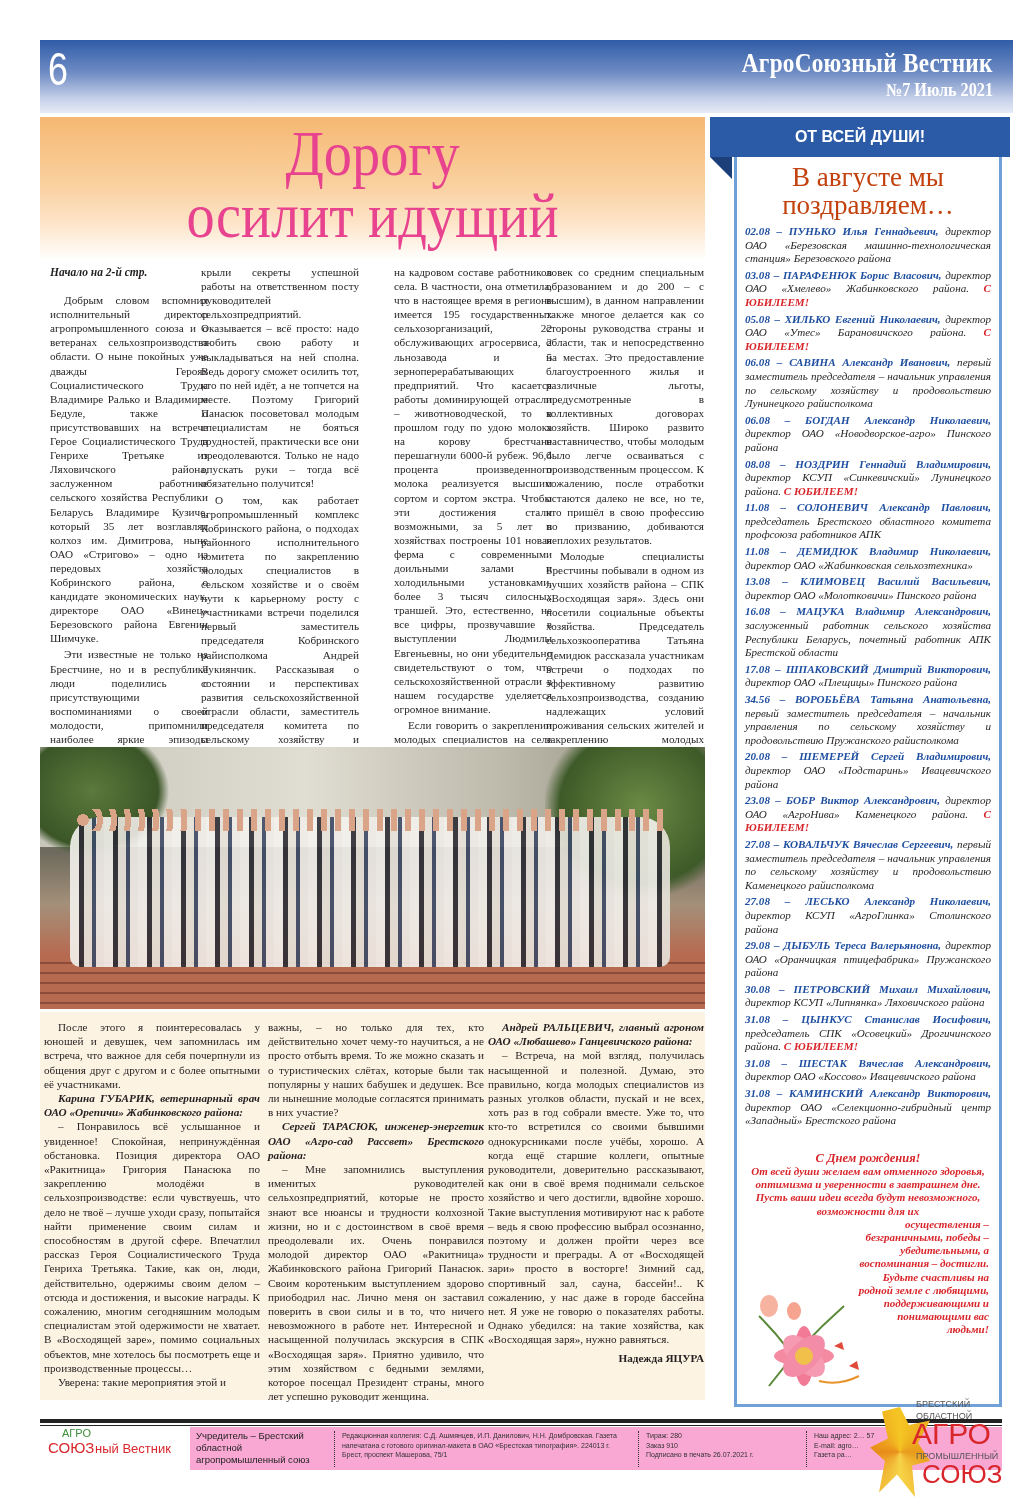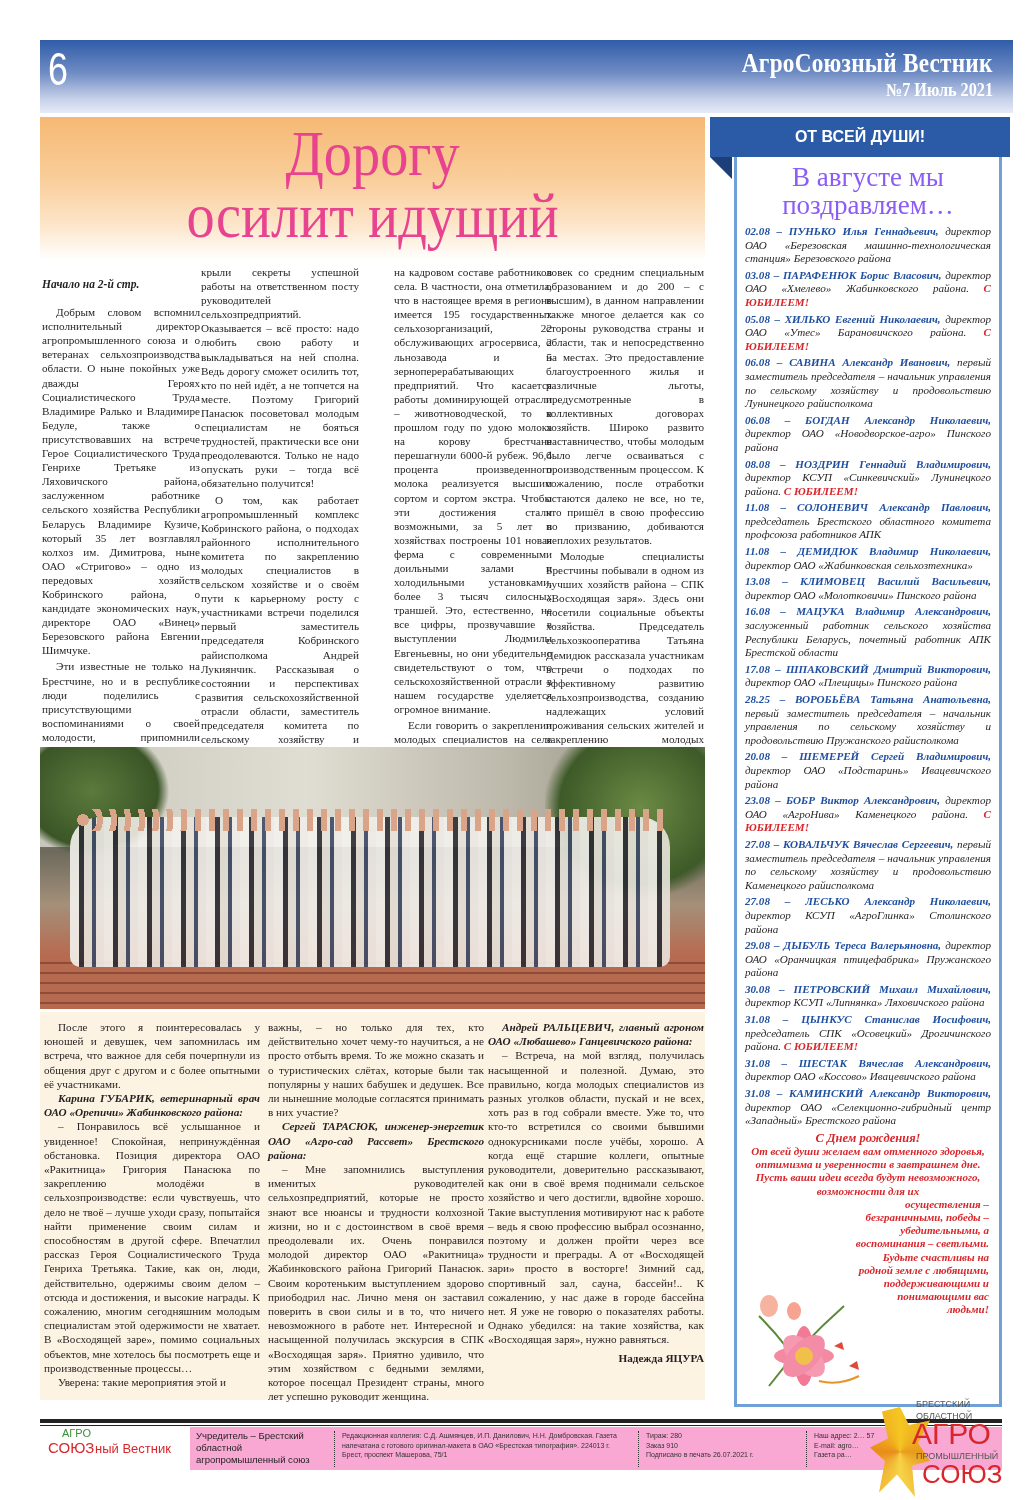--- a/index.html
+++ b/index.html
@@ -16,21 +16,21 @@
   
   .headline-banner { position: absolute; left: 40px; top: 117px; width: 665px; height: 143px;
     background: linear-gradient(180deg, #f6b873 0%, #f9cf9c 45%, #fde5c9 75%, #fff 100%); text-align: center; }
   .headline { font-size: 64px; line-height: 62px; color: #e8438f; font-weight: 500; padding-top: 6px; transform: scaleX(0.88); font-family: "Liberation Serif", serif; }
 
   
   .article-top { position: absolute; left: 42px; top: 265px; width: 662px; height: 475px; }
   .col { position: absolute; top: 0; width: 158px; font-size: 11.2px; line-height: 14.1px; text-align: justify; hyphens: auto; }
   .col p { text-indent: 14px; }
   .col p + p { margin-top: 2px; }
-  .col1 { left: 0; margin-top: 12px; } .col2 { left: 159px; } .col3 { left: 352px; } .col4 { left: 504px; }
+  .col1 { left: 8px; } .col2 { left: 159px; } .col3 { left: 352px; } .col4 { left: 504px; }
   .cont { font-weight: bold; font-style: italic; font-size: 11.5px; margin-bottom: 14px; text-indent: 0 !important; }
 
   
   .photo { position: absolute; left: 40px; top: 747px; width: 665px; height: 262px; overflow: hidden;
     background: linear-gradient(180deg, #b9b7a8 0%, #8e8a78 25%, #6d6a5d 40%, #a4907a 60%, #b8694f 80%, #a85a43 100%); }
   .photo .building { position: absolute; left: 0; top: 0; width: 100%; height: 100px; background: linear-gradient(90deg,#c8c6bb,#e0ddd2 40%,#bdb9ab 70%,#8a8675); }
   .photo .trees { position: absolute; left: 0; top: 0; width: 130px; height: 110px; background: radial-gradient(ellipse at 40% 40%, #5b7a3c, #3b5527 60%, transparent 70%); }
   .photo .trees2 { position: absolute; right: 0; top: 0; width: 160px; height: 150px; background: radial-gradient(ellipse at 60% 40%, #6b8a44, #3d5a28 60%, transparent 72%); }
   .photo .crowd { position: absolute; left: 30px; top: 70px; width: 600px; height: 150px;
     background: repeating-linear-gradient(90deg, #f4f2ee 0 9px, #2c2c34 9px 14px, #e8e4dc 14px 22px, #3d4a66 22px 26px, #f0ece8 26px 34px); border-radius: 30px 30px 10px 10px; opacity: 0.9; }
@@ -44,25 +44,25 @@
   .bcol p { text-indent: 14px; }
   .bcol .speaker { font-weight: bold; font-style: italic; text-indent: 14px; }
   .bcol1 { left: 4px; } .bcol2 { left: 228px; } .bcol3 { left: 448px; }
   .byline { text-align: right; font-weight: bold; margin-top: 4px; text-indent: 0 !important; }
 
   
   .sidebar { position: absolute; left: 710px; top: 117px; width: 300px; height: 1290px; }
   .ribbon { position: absolute; left: 0; top: 0; width: 300px; height: 40px; background: #2b5aa6; color: #fff; text-align: center; font-family: "Liberation Sans", sans-serif; font-weight: bold; font-size: 16px; line-height: 40px; }
   .ribbon-fold { position: absolute; left: 0; top: 40px; width: 0; height: 0; border-top: 22px solid #1c3f7a; border-left: 22px solid transparent; }
   .congrats-box { position: absolute; left: 24px; top: 40px; width: 268px; height: 1250px; border: 3px solid #6fa0d8; border-top: none; background: #fff; padding: 6px 8px 0 8px; }
-  .congrats-title { color: #8b5cf6; font-size: 27px; line-height: 28px; text-align: center; font-family: "Liberation Serif", serif; margin-bottom: 6px; }
+  .congrats-title { color: #c2410c; font-size: 27px; line-height: 28px; text-align: center; font-family: "Liberation Serif", serif; margin-bottom: 6px; }
   .entry { font-style: italic; font-size: 11.1px; line-height: 13.6px; text-align: justify; margin-bottom: 3px; }
   .entry .who { color: #1f4fa0; font-weight: bold; }
   .entry .jub { color: #d8262b; font-weight: bold; }
-  .wish { color: #d8262b; font-weight: bold; font-style: italic; font-size: 11px; line-height: 13.2px; text-align: center; margin-top: 4px; }
+  .wish { color: #d8262b; font-weight: bold; font-style: italic; font-size: 11px; line-height: 13.2px; text-align: center; margin-top: 24px; }
   .wish .wish-title { font-size: 12.5px; }
   .wish-body { text-align: right; padding-right: 2px; }
   .flower { position: absolute; left: 12px; bottom: 8px; width: 120px; height: 110px; }
 
   
   .footer-rule { position: absolute; left: 40px; top: 1419px; width: 962px; height: 4px; background: #222; }
   .footer-rule2 { position: absolute; left: 40px; top: 1425px; width: 962px; height: 1px; background: #222; }
   .footer { position: absolute; left: 40px; top: 1427px; width: 962px; height: 43px; }
   .foot-logo { position: absolute; left: 0; top: 0; width: 152px; height: 43px; font-family: "Liberation Sans", sans-serif; }
   .foot-logo .agro { position: absolute; left: 22px; top: 0; color: #3c8f3a; font-size: 11px; }
@@ -154,35 +154,35 @@
         <div class="entry"><span class="who">03.08 – ПАРАФЕНЮК Борис Власович,</span><span> директор ОАО «Хмелево» Жабинковского района. </span><span class="jub">С ЮБИЛЕЕМ!</span></div>
         <div class="entry"><span class="who">05.08 – ХИЛЬКО Евгений Николаевич,</span><span> директор ОАО «Утес» Барановичского района. </span><span class="jub">С ЮБИЛЕЕМ!</span></div>
         <div class="entry"><span class="who">06.08 – САВИНА Александр Иванович,</span><span> первый заместитель председателя – начальник управления по сельскому хозяйству и продовольствию Лунинецкого райисполкома</span></div>
         <div class="entry"><span class="who">06.08 – БОГДАН Александр Николаевич,</span><span> директор ОАО «Новодворское-агро» Пинского района</span></div>
         <div class="entry"><span class="who">08.08 – НОЗДРИН Геннадий Владимирович,</span><span> директор КСУП «Синкевичский» Лунинецкого района. </span><span class="jub">С ЮБИЛЕЕМ!</span></div>
         <div class="entry"><span class="who">11.08 – СОЛОНЕВИЧ Александр Павлович,</span><span> председатель Брестского областного комитета профсоюза работников АПК</span></div>
         <div class="entry"><span class="who">11.08 – ДЕМИДЮК Владимир Николаевич,</span><span> директор ОАО «Жабинковская сельхозтехника»</span></div>
         <div class="entry"><span class="who">13.08 – КЛИМОВЕЦ Василий Васильевич,</span><span> директор ОАО «Молотковичи» Пинского района</span></div>
         <div class="entry"><span class="who">16.08 – МАЦУКА Владимир Александрович,</span><span> заслуженный работник сельского хозяйства Республики Беларусь, почетный работник АПК Брестской области</span></div>
         <div class="entry"><span class="who">17.08 – ШПАКОВСКИЙ Дмитрий Викторович,</span><span> директор ОАО «Плещицы» Пинского района</span></div>
-        <div class="entry"><span class="who">28.25 – ВОРОБЬЁВА Татьяна Анатольевна,</span><span> первый заместитель председателя – начальник управления по сельскому хозяйству и продовольствию Пружанского райисполкома</span></div>
+        <div class="entry"><span class="who">34.56 – ВОРОБЬЁВА Татьяна Анатольевна,</span><span> первый заместитель председателя – начальник управления по сельскому хозяйству и продовольствию Пружанского райисполкома</span></div>
         <div class="entry"><span class="who">20.08 – ШЕМЕРЕЙ Сергей Владимирович,</span><span> директор ОАО «Подстаринь» Ивацевичского района</span></div>
         <div class="entry"><span class="who">23.08 – БОБР Виктор Александрович,</span><span> директор ОАО «АгроНива» Каменецкого района. </span><span class="jub">С ЮБИЛЕЕМ!</span></div>
         <div class="entry"><span class="who">27.08 – КОВАЛЬЧУК Вячеслав Сергеевич,</span><span> первый заместитель председателя – начальник управления по сельскому хозяйству и продовольствию Каменецкого райисполкома</span></div>
         <div class="entry"><span class="who">27.08 – ЛЕСЬКО Александр Николаевич,</span><span> директор КСУП «АгроГлинка» Столинского района</span></div>
         <div class="entry"><span class="who">29.08 – ДЫБУЛЬ Тереса Валерьяновна,</span><span> директор ОАО «Оранчицкая птицефабрика» Пружанского района</span></div>
         <div class="entry"><span class="who">30.08 – ПЕТРОВСКИЙ Михаил Михайлович,</span><span> директор КСУП «Липнянка» Ляховичского района</span></div>
         <div class="entry"><span class="who">31.08 – ЦЫНКУС Станислав Иосифович,</span><span> председатель СПК «Осовецкий» Дрогичинского района. </span><span class="jub">С ЮБИЛЕЕМ!</span></div>
         <div class="entry"><span class="who">31.08 – ШЕСТАК Вячеслав Александрович,</span><span> директор ОАО «Коссово» Ивацевичского района</span></div>
         <div class="entry"><span class="who">31.08 – КАМИНСКИЙ Александр Викторович,</span><span> директор ОАО «Селекционно-гибридный центр «Западный» Брестского района</span></div>
       </div>
     <div class="wish">
       <div class="wish-title">С Днем рождения!</div>
       <div>От всей души желаем вам отменного здоровья, оптимизма и уверенности в завтрашнем дне. Пусть ваши идеи всегда будут невозможного, возможности для их</div>
-      <div class="wish-body" style="padding-left:110px">осуществления – безграничными, победы – убедительными, а воспоминания – светлыми. Будьте счастливы на родной земле с любящими, поддерживающими и понимающими вас людьми!</div>
+      <div class="wish-body" style="padding-left:110px">осуществления – безграничными, победы – убедительными, а воспоминания – достигли. Будьте счастливы на родной земле с любящими, поддерживающими и понимающими вас людьми!</div>
     </div>
     <svg class="flower" viewBox="0 0 120 110">
       <path d="M20 100 Q50 60 95 20" stroke="#5a8a3a" stroke-width="2" fill="none"></path>
       <path d="M10 30 Q40 60 60 95" stroke="#5a8a3a" stroke-width="2" fill="none"></path>
       <ellipse cx="20" cy="20" rx="9" ry="11" fill="#f6b3a0"></ellipse>
       <ellipse cx="45" cy="25" rx="7" ry="9" fill="#f6a38f"></ellipse>
       <g transform="translate(55,70)">
         <ellipse rx="30" ry="10" fill="#f48aa2"></ellipse>
         <ellipse rx="10" ry="30" fill="#f27a96"></ellipse>
         <ellipse rx="26" ry="14" transform="rotate(45)" fill="#f59ab0"></ellipse>

